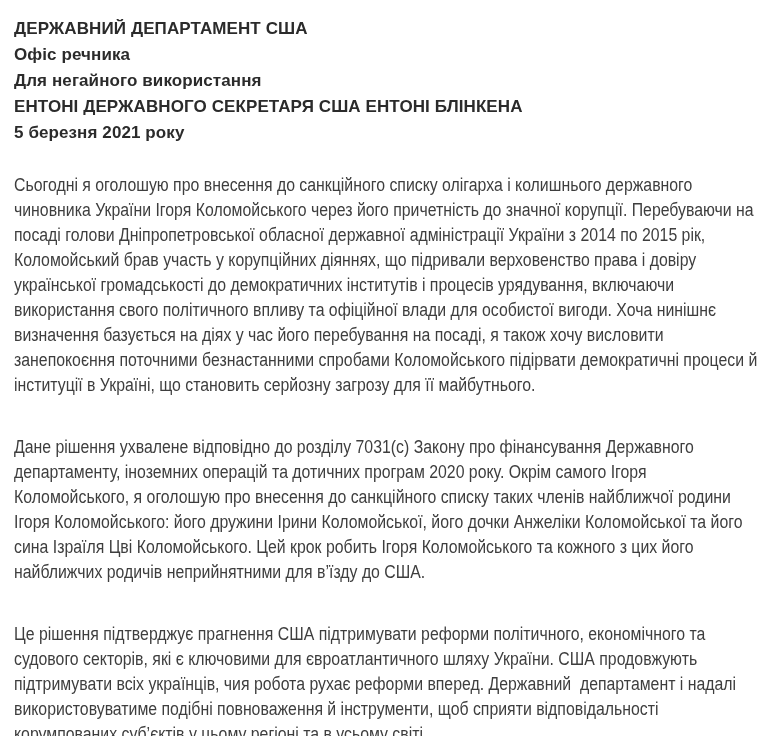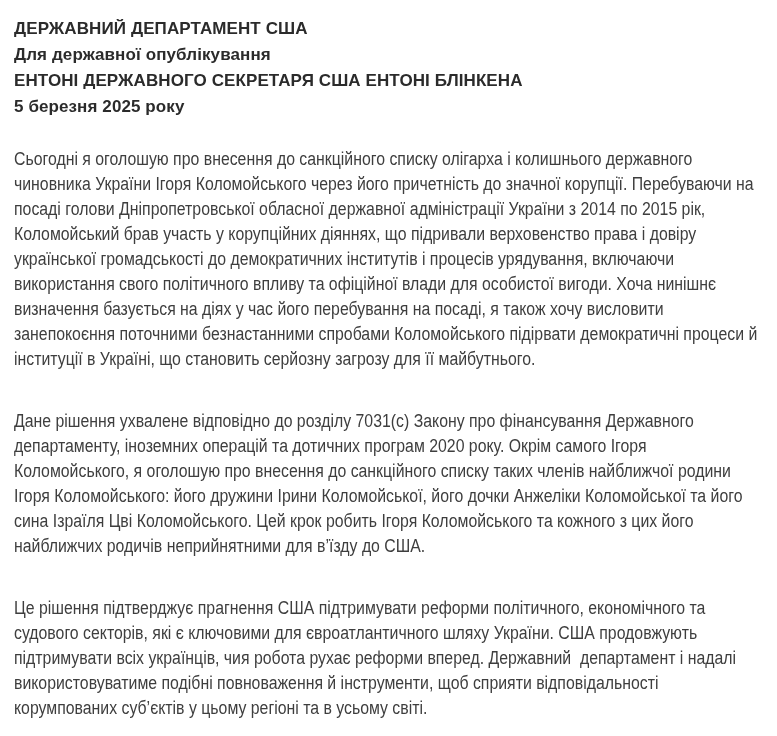--- a/index.html
+++ b/index.html
@@ -48,23 +48,24 @@
   }
 </style>
 </head>
 <body>
 
 <div class="page">
   <div class="doc">
 
     <div class="doc-header">
       <div class="hline">ДЕРЖАВНИЙ ДЕПАРТАМЕНТ США</div>
-      <div class="hline">Для державної опублікування</div>
+      <div class="hline">Офіс речника</div>
+      <div class="hline">Для негайного використання</div>
       <div class="hline">ЕНТОНІ ДЕРЖАВНОГО СЕКРЕТАРЯ США ЕНТОНІ БЛІНКЕНА</div>
-      <div class="hline">5 березня 2025 року</div>
+      <div class="hline">5 березня 2021 року</div>
     </div>
 
     <div class="doc-body">
       <p>Сьогодні я оголошую про внесення до санкційного списку олігарха і колишнього державного чиновника України Ігоря Коломойського через його причетність до значної корупції. Перебуваючи на посаді голови Дніпропетровської обласної державної адміністрації України з 2014 по 2015 рік, Коломойський брав участь у корупційних діяннях, що підривали верховенство права і довіру української громадськості до демократичних інститутів і процесів урядування, включаючи використання свого політичного впливу та офіційної влади для особистої вигоди. Хоча нинішнє визначення базується на діях у час його перебування на посаді, я також хочу висловити занепокоєння поточними безнастанними спробами Коломойського підірвати демократичні процеси й інституції в Україні, що становить серйозну загрозу для її майбутнього.</p>
       <p>Дане рішення ухвалене відповідно до розділу 7031(c) Закону про фінансування Державного департаменту, іноземних операцій та дотичних програм 2020 року. Окрім самого Ігоря Коломойського, я оголошую про внесення до санкційного списку таких членів найближчої родини Ігоря Коломойського: його дружини Ірини Коломойської, його дочки Анжеліки Коломойської та його сина Ізраїля Цві Коломойського. Цей крок робить Ігоря Коломойського та кожного з цих його найближчих родичів неприйнятними для в’їзду до США.</p>
       <p>Це рішення підтверджує прагнення США підтримувати реформи політичного, економічного та судового секторів, які є ключовими для євроатлантичного шляху України. США продовжують підтримувати всіх українців, чия робота рухає реформи вперед. Державний  департамент і надалі використовуватиме подібні повноваження й інструменти, щоб сприяти відповідальності корумпованих суб’єктів у цьому регіоні та в усьому світі.</p>
     </div>
 
   </div>
 </div>

